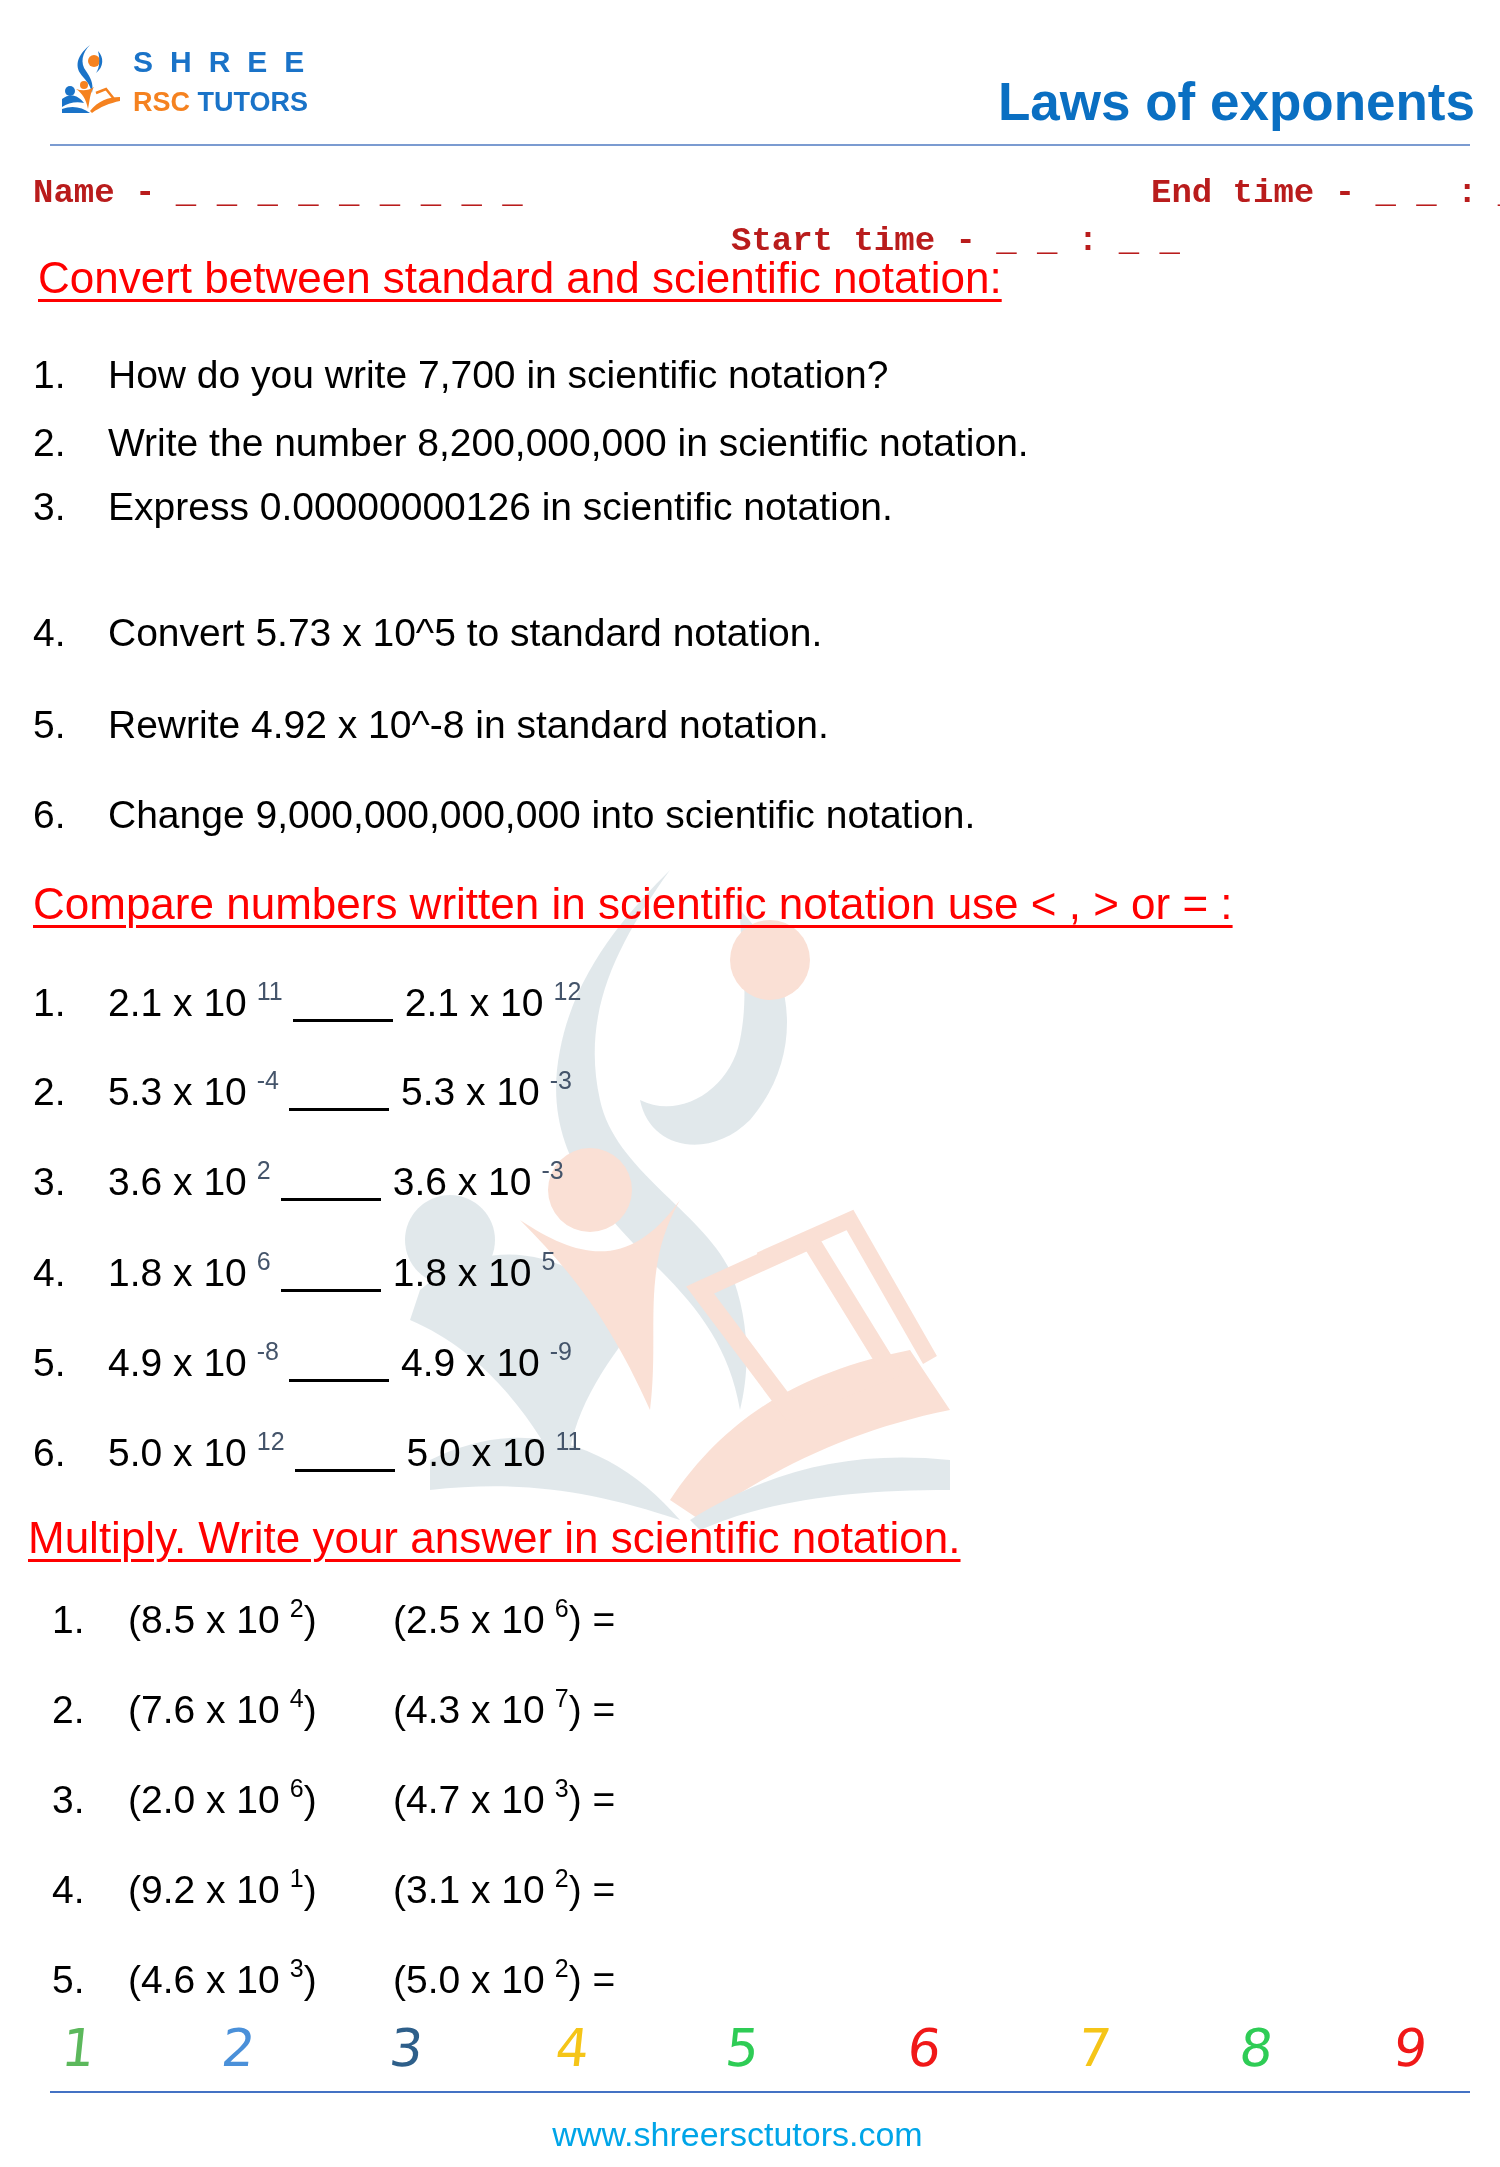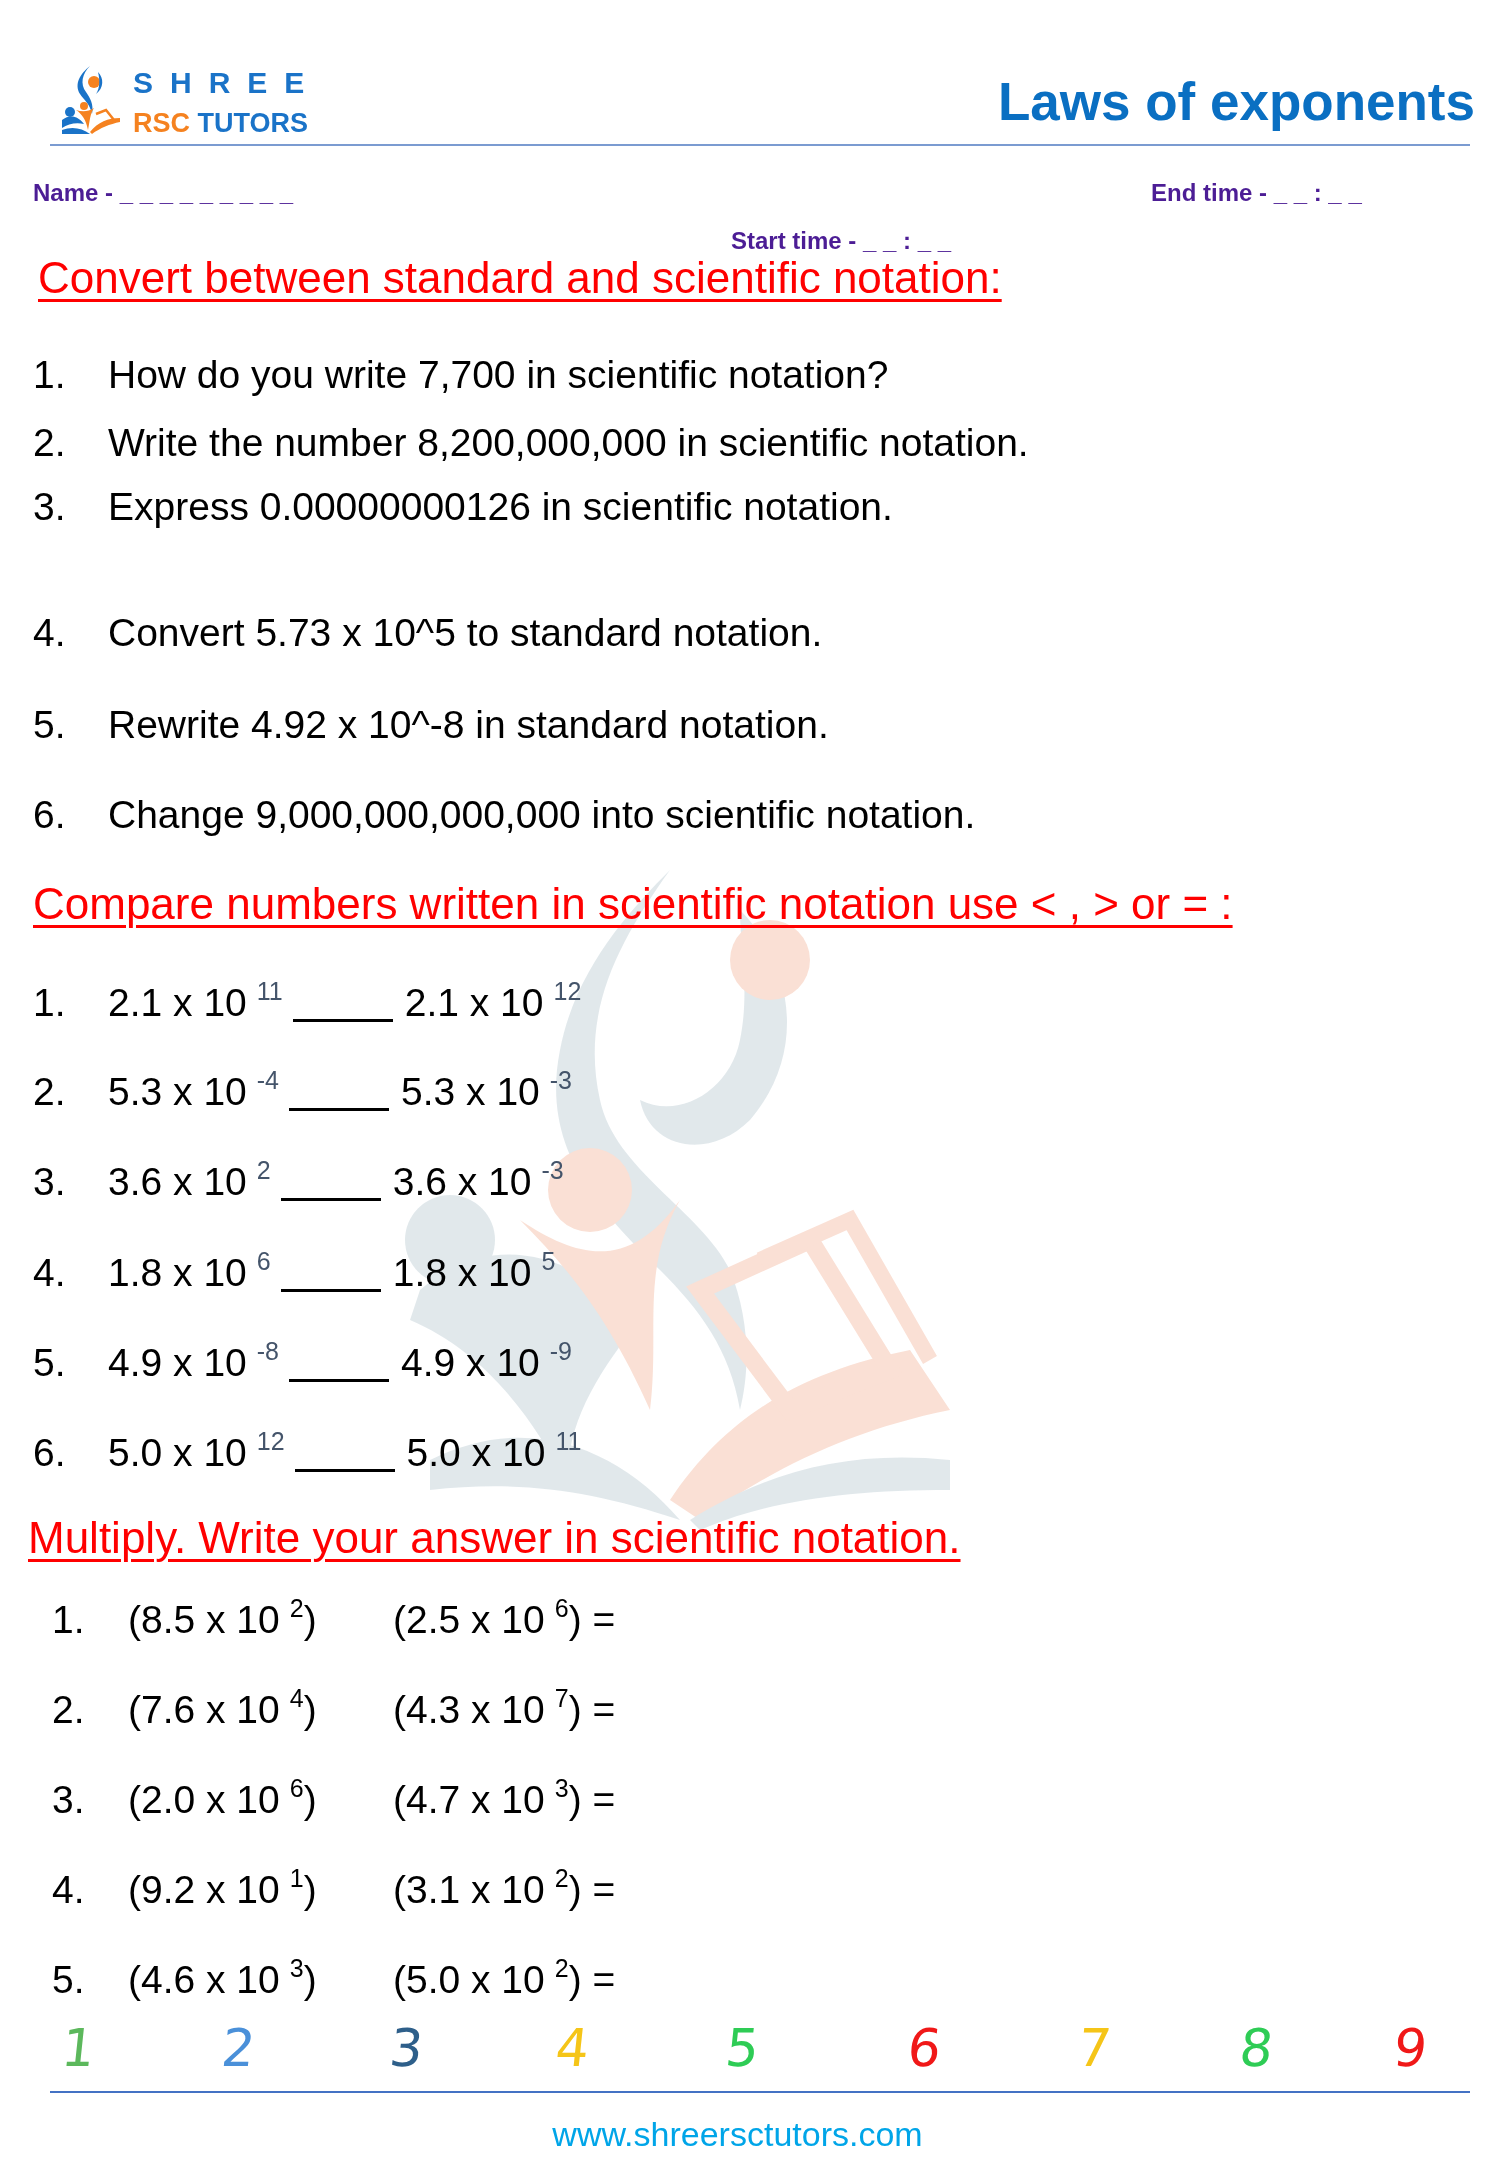--- a/index.html
+++ b/index.html
@@ -1,26 +1,26 @@
 <!DOCTYPE html>
 <html><head>
 <meta charset="utf-8">
 <style>
   html, body { margin:0; padding:0; background:#ffffff; }
   body { width:1500px; height:2167px; position:relative; overflow:hidden; font-family:"Liberation Sans", sans-serif; color:#000; }
   .abs { position:absolute; white-space:nowrap; }
-  .logo { position:absolute; left:60px; top:64px; width:260px; height:75px; }
+  .logo { position:absolute; left:60px; top:43px; width:260px; height:75px; }
   .logo-icon { position:absolute; left:0; top:0; width:62px; height:72px; }
   .logo-shree { position:absolute; left:73px; top:4px; font-size:30px; font-weight:bold; color:#1a73c8; letter-spacing:17px; line-height:30px; }
   .logo-rsc { position:absolute; left:73px; top:44px; font-size:27px; font-weight:bold; line-height:30px; white-space:nowrap; }
   .logo-rsc .o { color:#f58220; }
   .logo-rsc .b { color:#1a73c8; }
   .title { right:25px; top:70px; font-size:53px; font-weight:bold; color:#0a6fc2; line-height:64px; }
   .hline { position:absolute; left:50px; width:1420px; height:2px; background:#7b9bd1; }
-  .meta { font-size:24px; font-weight:bold; color:#4c1d95; top:176px; line-height:34px; }
+  .meta { font-size:34px; font-weight:bold; color:#b91c1c; top:176px; line-height:34px;font-family:Liberation Mono, monospace; }
   .heading { font-size:44px; color:#ff0000; text-decoration:underline; text-decoration-thickness:3px; text-underline-offset:6px; line-height:52px; }
   .q { font-size:39px; line-height:46px; }
   .q .num { position:absolute; left:0; }
   .q .txt { position:absolute; left:75px; }
   sup.ex { font-size:25px; color:#44546a; vertical-align:0; position:relative; top:-16px; margin-left:10px; }
   .blank { display:inline-block; width:100px; border-bottom:3px solid #000; margin:0 12px 0 10px; height:30px; vertical-align:-6px; }
   .mul .num { position:absolute; left:0; }
   .mul .a { position:absolute; left:76px; }
   .mul .b { position:absolute; left:341px; }
   .digits { position:absolute; top:2018px; left:0; width:1500px; height:70px; }

